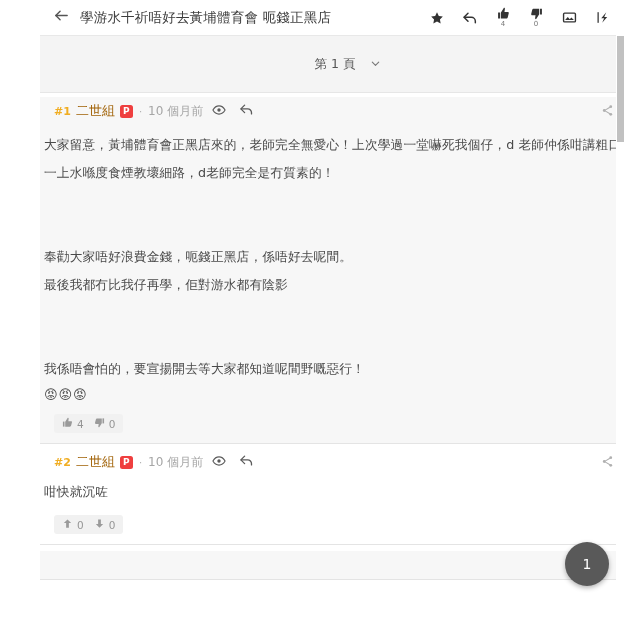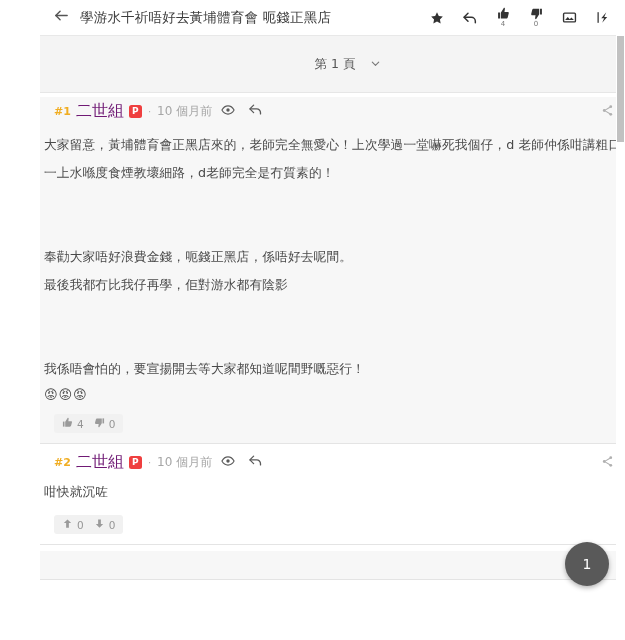--- a/index.html
+++ b/index.html
@@ -111,22 +111,22 @@
     flex: 1 1 auto;
     min-width: 0;
     gap: 5px;
   }
   .post-num {
     font-size: 11px;
     color: #f0ad22;
     font-weight: 700;
   }
   .post-user {
-    font-size: 16px;
-    color: #701a75;
+    font-size: 13px;
+    color: #a16207;
     cursor: pointer;
   }
   .badge-p {
     display: inline-flex;
     align-items: center;
     justify-content: center;
     width: 13px;
     height: 13px;
     border-radius: 2.5px;
     background: #ef3f3f;

